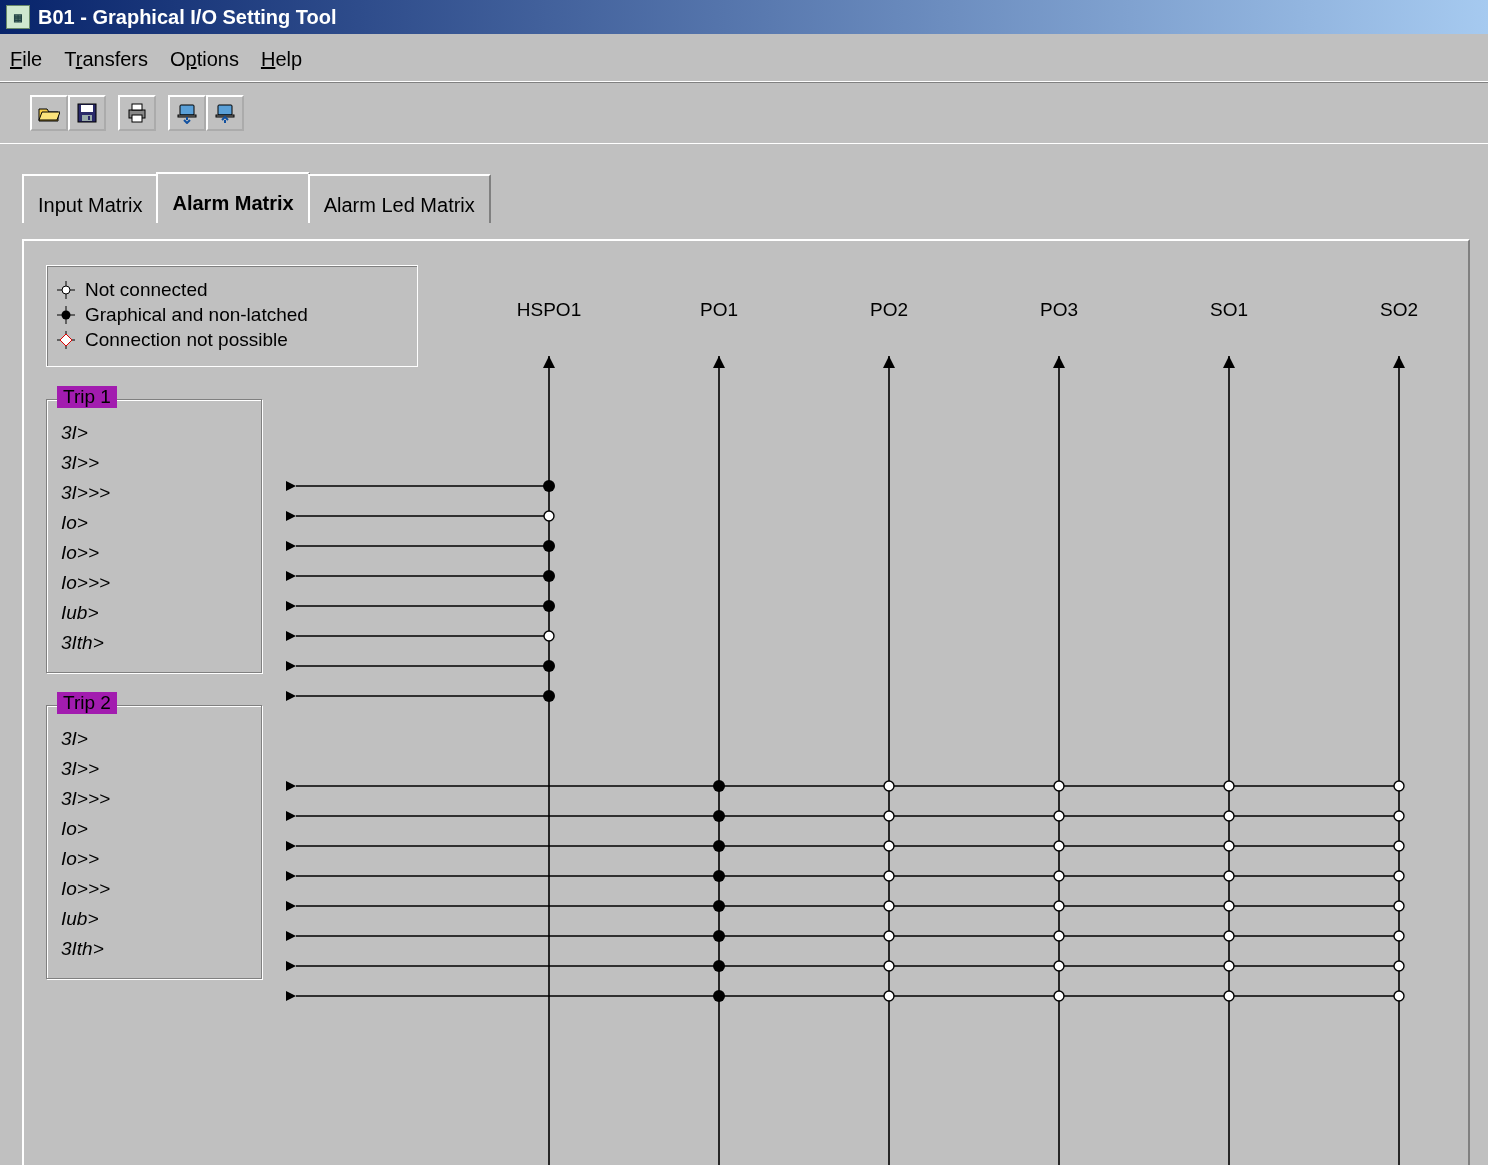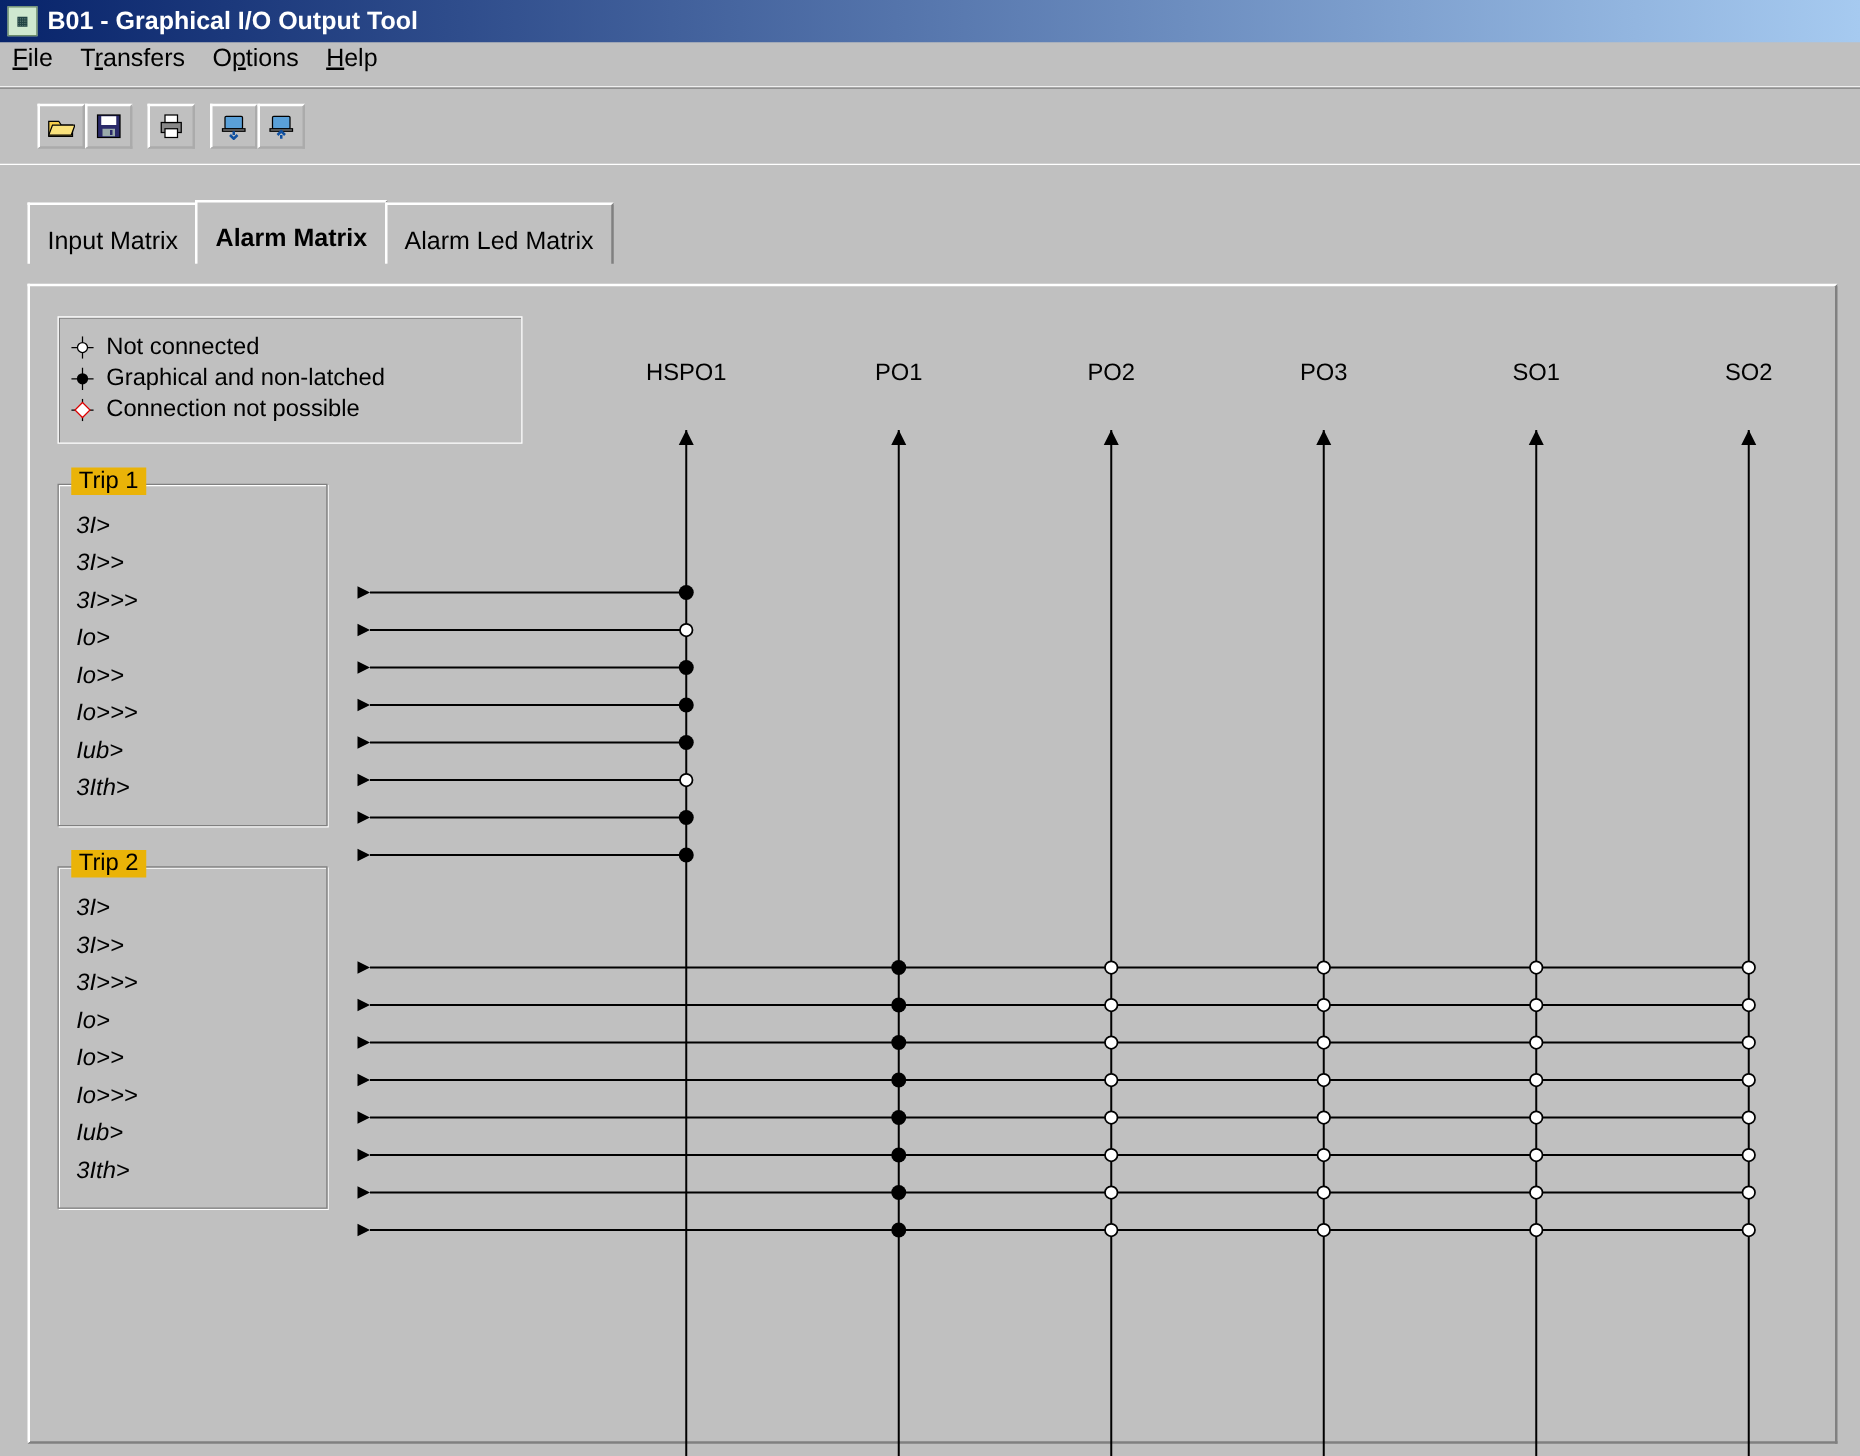--- a/index.html
+++ b/index.html
@@ -26,21 +26,21 @@
     background:#cfe8cf;
     border:1px solid #6a8a6a;
     display:flex;align-items:center;justify-content:center;
     font-size:10px;color:#244;
   }
 
   
   .menubar{
     background:#C0C0C0;
     border-bottom:1px solid #fff;
-    padding:2px 10px 10px;
+    padding:14px 10px 10px;
     display:flex;
     gap:22px;
   }
   .menu-item{font-size:20px;}
   .menu-item .ul{text-decoration:underline;}
 
   
   .tool-strip{
     background:#C0C0C0;
     border-top:1px solid #808080;
@@ -119,21 +119,21 @@
   .groupbox{
     border:1px solid #808080;
     box-shadow:1px 1px #fff inset, 1px 1px #fff;
     position:relative;
     padding:18px 10px 14px 14px;
     margin-top:32px;
     width:190px;
   }
   .group-title{
     position:absolute;top:-14px;left:10px;
-    background:#eab308;padding:0 6px;font-size:19px;
+    background:#a21caf;padding:0 6px;font-size:19px;
   }
   .signal-row{
     font-size:19px;
     height:30px;
     display:flex;align-items:center;font-style:italic;
   }
 
   
   .matrix-wrap{
     position:absolute;
@@ -143,21 +143,21 @@
   }
   .matrix-wrap svg{overflow:visible;}
   .col-label{font-size:19px;text-anchor:middle;}
 
 </style>
 </head>
 <body>
 
 <div class="titlebar">
   <span class="titlebar-icon">▦</span>
-  <span>B01 - Graphical I/O Output Tool</span>
+  <span>B01 - Graphical I/O Setting Tool</span>
 </div>
 
 <div class="menubar">
   <span class="menu-item"><span class="ul">F</span>ile</span>
   <span class="menu-item">T<span class="ul">r</span>ansfers</span>
   <span class="menu-item">O<span class="ul">p</span>tions</span>
   <span class="menu-item"><span class="ul">H</span>elp</span>
 </div>
 
 <div class="tool-strip">

